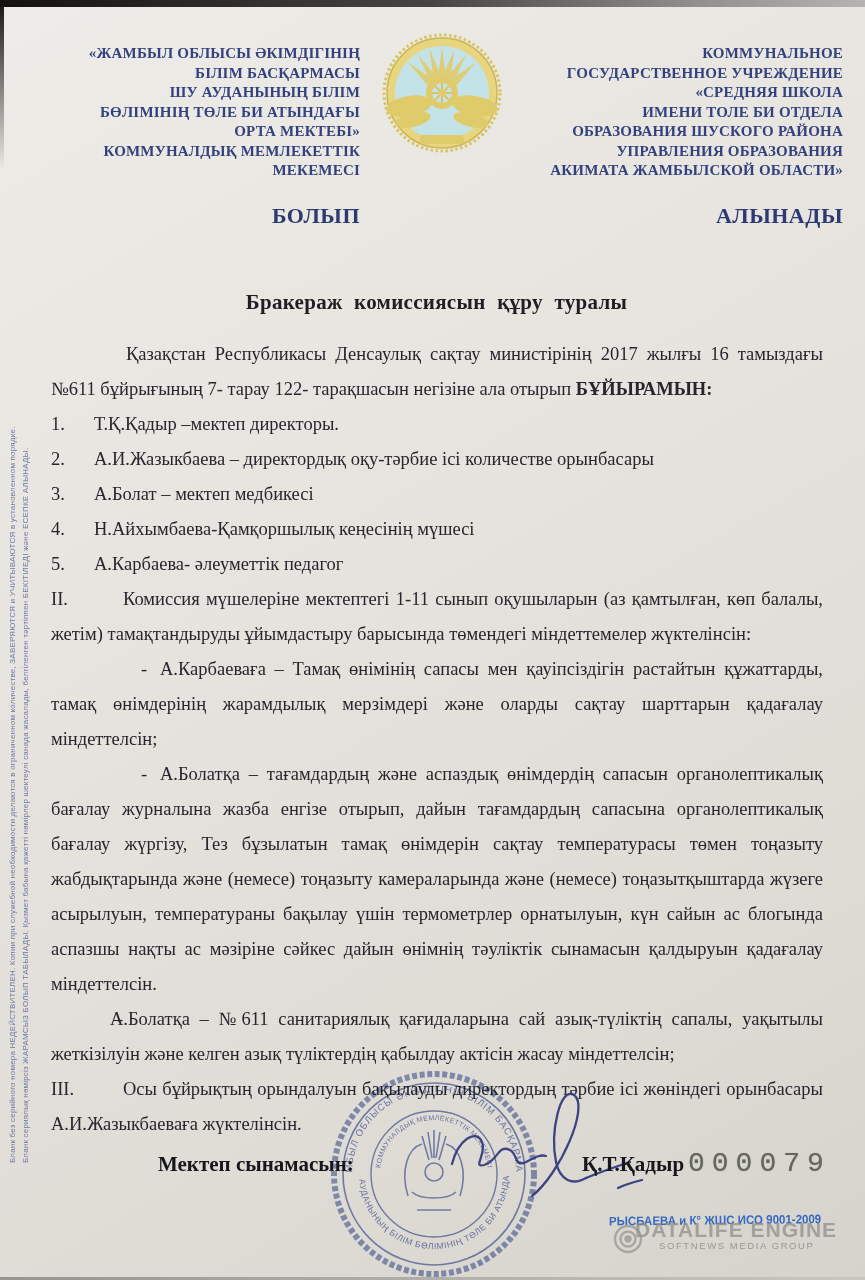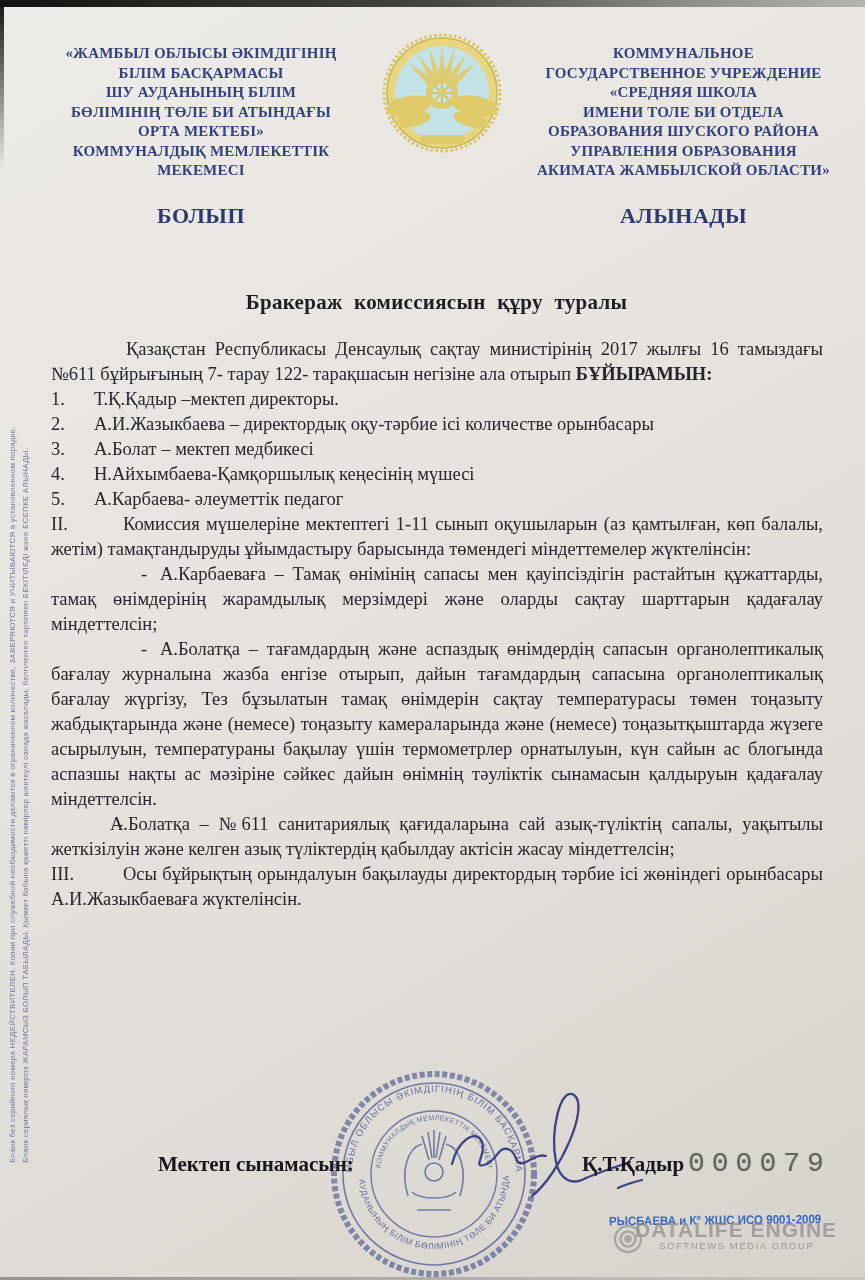--- a/index.html
+++ b/index.html
@@ -29,21 +29,21 @@
 
   
   .side-text{position:absolute;top:348px;height:815px;writing-mode:vertical-rl;
     transform:rotate(180deg);font-family:"Liberation Sans",sans-serif;font-size:8px;
     color:var(--side-text-ink);opacity:.85;letter-spacing:.2px;white-space:nowrap;}
   .side-text.kazakh{left:21px;}
   .side-text.russian{left:8px;}
 
   
   .header{position:absolute;top:44px;left:42px;right:22px;display:flex;}
-  .org-col{text-align:center;color:var(--header-ink);}
+  .org-col{text-align:right;color:var(--header-ink);}
   .org-left{width:318px;}
   .org-center{width:164px;display:flex;justify-content:center;align-items:flex-start;}
   .org-right{flex:1;}
   .org-name{font-weight:bold;font-size:15px;line-height:19.5px;white-space:pre-line;letter-spacing:.2px;}
   .doc-type{font-weight:bold;font-size:22px;margin-top:22px;letter-spacing:.5px;color:#2d3a72;}
   .emblem{margin-top:-12px;}
 
   
   .meta{position:absolute;top:240px;left:55px;right:22px;height:60px;}
   .date-block{position:absolute;left:0;top:0;width:320px;}
@@ -57,21 +57,21 @@
   .num-line{flex:1;position:relative;border-bottom:1.7px solid #3c3c44;height:28px;}
   .num-val{position:absolute;left:0;right:0;top:-2px;text-align:center;font-size:20px;color:#2c2c32;}
   .num-block .place{text-align:center;margin-left:160px;width:140px;}
 
   
   .order-title{position:absolute;top:290px;left:4px;width:100%;text-align:center;
     font-size:21px;font-weight:bold;color:#1e1e24;word-spacing:6px;letter-spacing:.3px;}
 
   
   .body-text{position:absolute;top:337px;left:51px;width:772px;
-    font-size:18.5px;line-height:25px;text-align:justify;color:var(--body-ink);}
+    font-size:18.5px;line-height:35px;text-align:justify;color:var(--body-ink);}
   .body-text p{margin:0;}
   .marker{display:inline-block;}
   .p-first{text-indent:75px;}
   .p-roman1{padding-left:23px;text-indent:-8px;}
   .p-roman1 .marker{width:70px;}
   .p-num .marker{width:43px;}
   .p-roman .marker{width:72px;}
   .p-dash{text-indent:45px;}
   .p-dash .marker{width:64px;}
   .p-dash2{text-indent:33px;}

